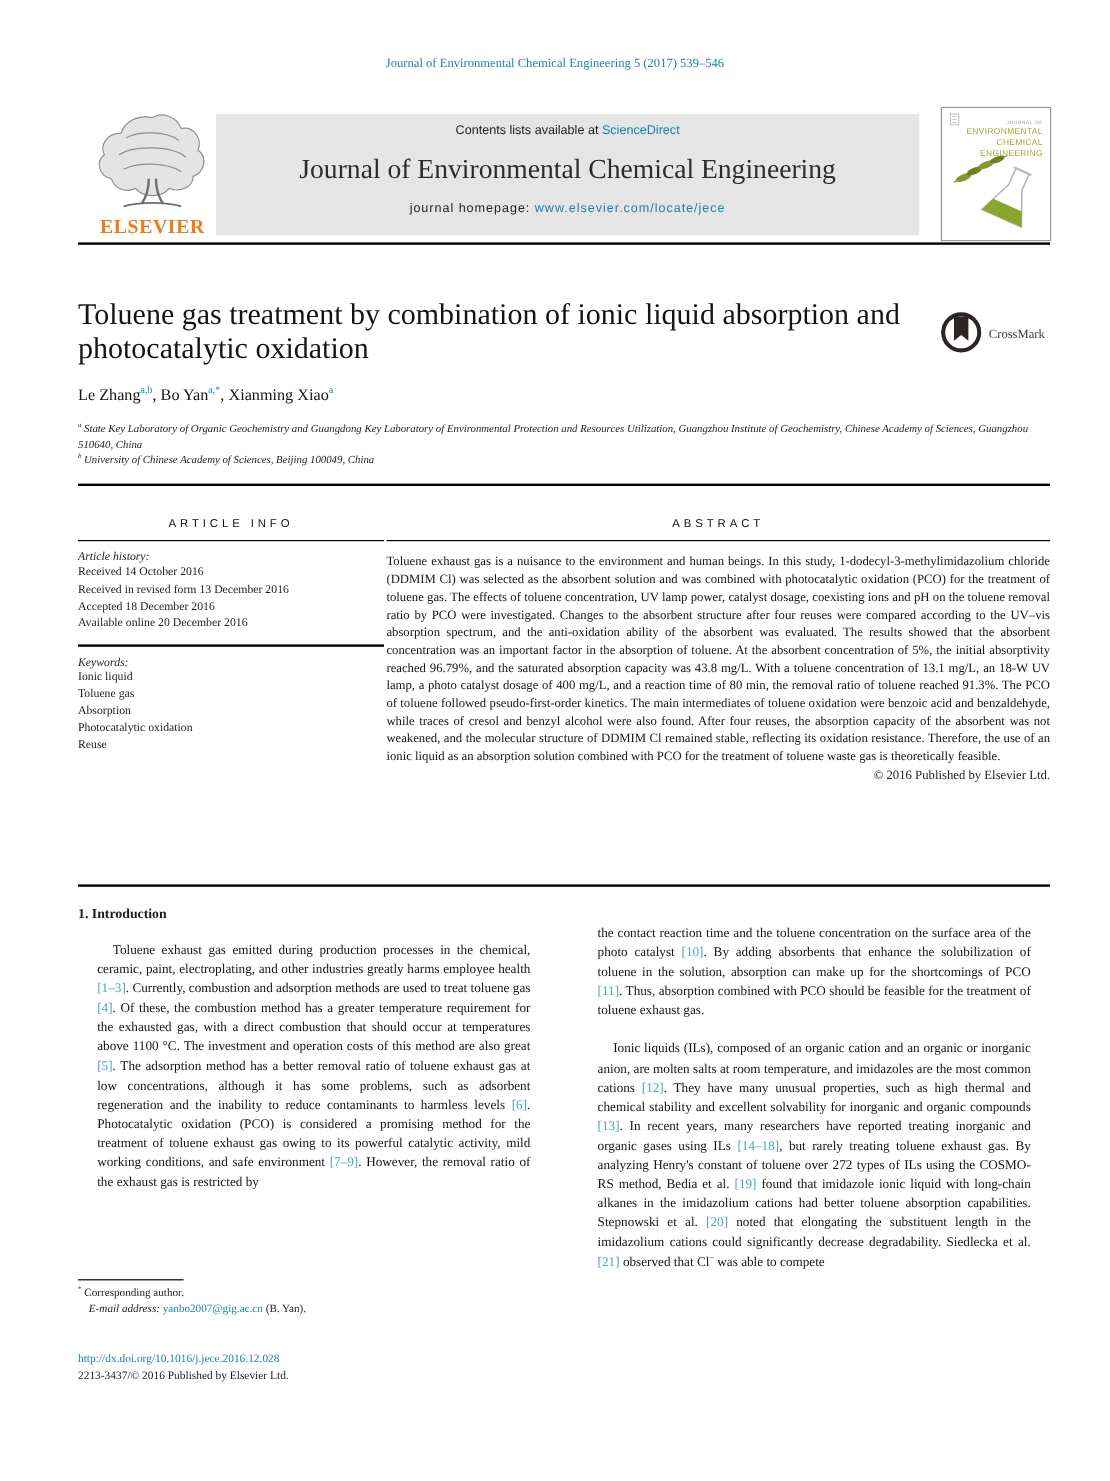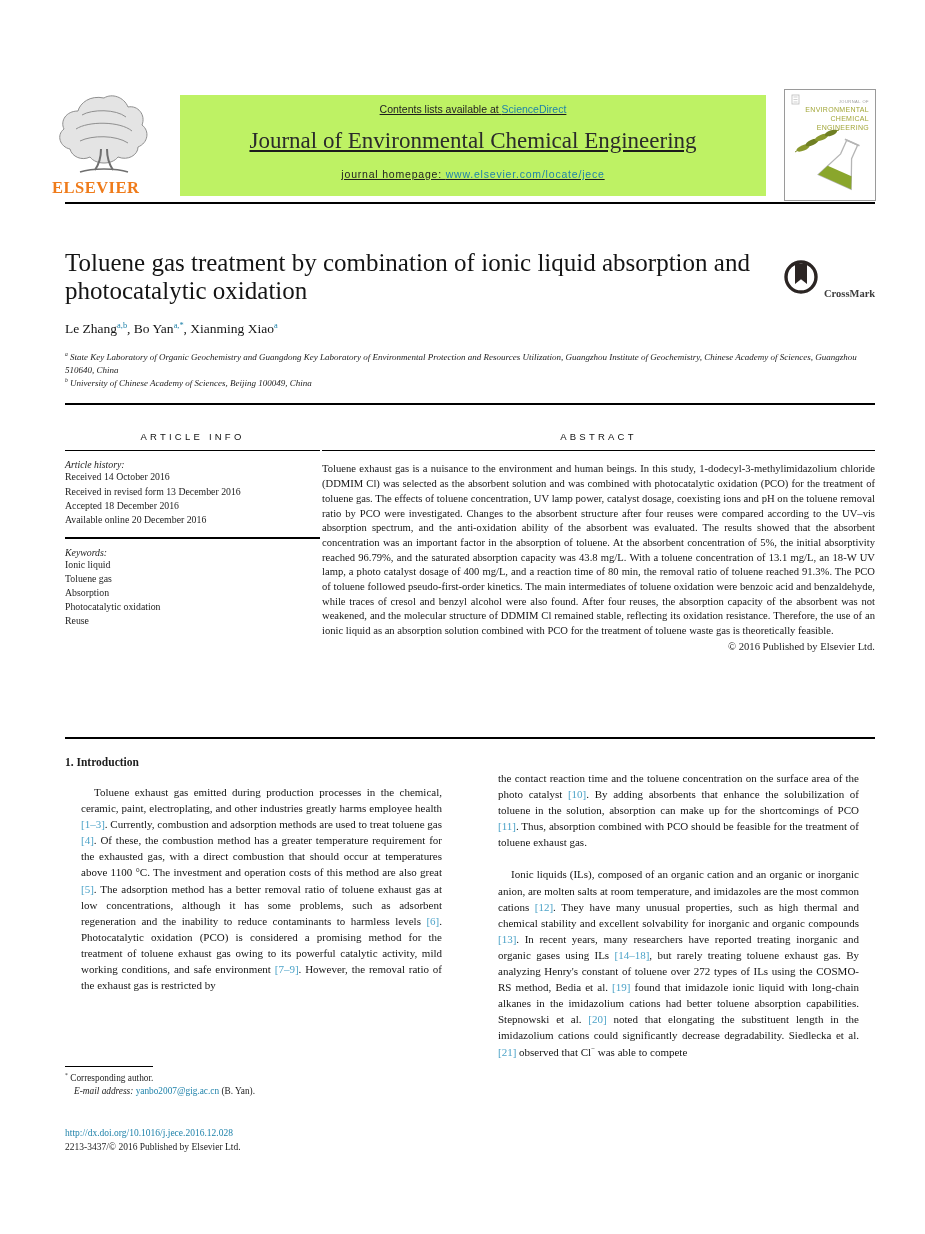--- a/index.html
+++ b/index.html
@@ -13,38 +13,38 @@
   .link { color:#1f82aa; }
   .cite { color:#4da3c8; }
   .it { font-style:italic; }
   .sup { vertical-align:super; font-size:0.62em; line-height:0; }
 
   
   .journal-ref { position:absolute; top:48px; left:0; right:0; text-align:center;
     font-size:10.5px; color:#1f82aa; }
 
   
-  .elsevier-logo { position:absolute; left:52px; top:92px; width:110px; height:110px; }
+  .elsevier-logo { position:absolute; left:72px; top:92px; width:110px; height:110px; text-align:center; }
   .elsevier-word { font-family:"Liberation Serif", serif; font-size:16.5px; letter-spacing:0.5px;
     color:#ef7b1a; font-weight:bold; margin-top:-2px; }
   .band { position:absolute; left:180px; top:95px; width:586px; height:101px;
-    background:#bef264; text-align:center;text-decoration:underline; }
+    background:#e5e5e5; text-align:center; }
   .contents-line { font-family:"Liberation Sans", sans-serif; font-size:10.5px; margin-top:8px; color:#222; }
   .band-title { font-size:23px; color:#2b2b2b; margin-top:13px; }
   .homepage-line { font-family:"Liberation Sans", sans-serif; font-size:10.5px; letter-spacing:0.8px;
     margin-top:14px; color:#222; }
   .cover { position:absolute; left:784px; top:89px; width:92px; height:112px;
     border:1px solid #9a9a9a; background:#fff; box-sizing:border-box; }
   .header-rule { position:absolute; left:65px; top:202px; width:810px; height:2px; background:#000; }
 
   
   .paper-title { position:absolute; left:65px; top:249px; width:705px;
     font-size:25px; line-height:28px; color:#141414; }
   .crossmark { position:absolute; left:783px; top:259px; width:100px; display:flex;
-    align-items:flex-end; gap:5px; cursor:pointer;font-weight:bold; }
+    align-items:center; gap:5px; cursor:pointer; }
   .crossmark-label { font-size:10.5px; color:#3c3c3c; }
   .authors { position:absolute; left:65px; top:321px; font-size:13.5px; color:#141414; }
   .affiliations { position:absolute; left:65px; top:351px; width:812px;
     font-style:italic; font-size:9px; line-height:13px; color:#222; }
 
   
   .info-top-rule { position:absolute; left:65px; top:403px; width:810px; height:2px; background:#000; }
   .col-info  { position:absolute; left:65px;  top:431px; width:255px; }
   .col-abs   { position:absolute; left:322px; top:431px; width:553px; }
   .sec-heading { font-family:"Liberation Sans", sans-serif; font-size:9.5px;
@@ -68,20 +68,21 @@
   .footnote { position:absolute; left:65px; top:1066px; width:392px; font-size:9.3px; line-height:13px; }
   .foot-rule { width:88px; height:1px; background:#000; margin-bottom:5px; }
   .foot-email { padding-left:9px; }
   .doi-block { position:absolute; left:65px; top:1126px; font-size:9.5px; line-height:14px; }
 </style>
 </head>
 <body>
 
 <div class="page">
 
+  <div class="journal-ref">Journal of Environmental Chemical Engineering 5 (2017) 539–546</div>
 
   <div class="elsevier-logo">
     <span>
       <svg width="104" height="84" viewBox="0 0 104 84">
         <g fill="none" stroke="#8f8f8f" stroke-width="1">
           <path d="M52 6 C38 3 28 11 26 19 C14 19 8 29 12 37 C4 43 8 55 18 57 C20 65 30 69 38 65 C44 73 60 73 66 65 C76 69 86 63 86 55 C96 51 98 39 90 33 C94 23 86 13 76 15 C72 5 60 1 52 6 Z" fill="#e4e4e4"></path>
           <path d="M30 23 C40 17 64 17 74 25 M24 37 C36 29 68 29 80 39 M28 49 C40 43 64 43 76 51"></path>
           <path d="M49 57 C49 64 47 72 43 78 M55 57 C55 64 57 72 61 78" stroke="#6f6f6f" stroke-width="2"></path>
           <path d="M28 80 C40 76 64 76 76 80" stroke="#6f6f6f" stroke-width="1.4"></path>
         </g>

